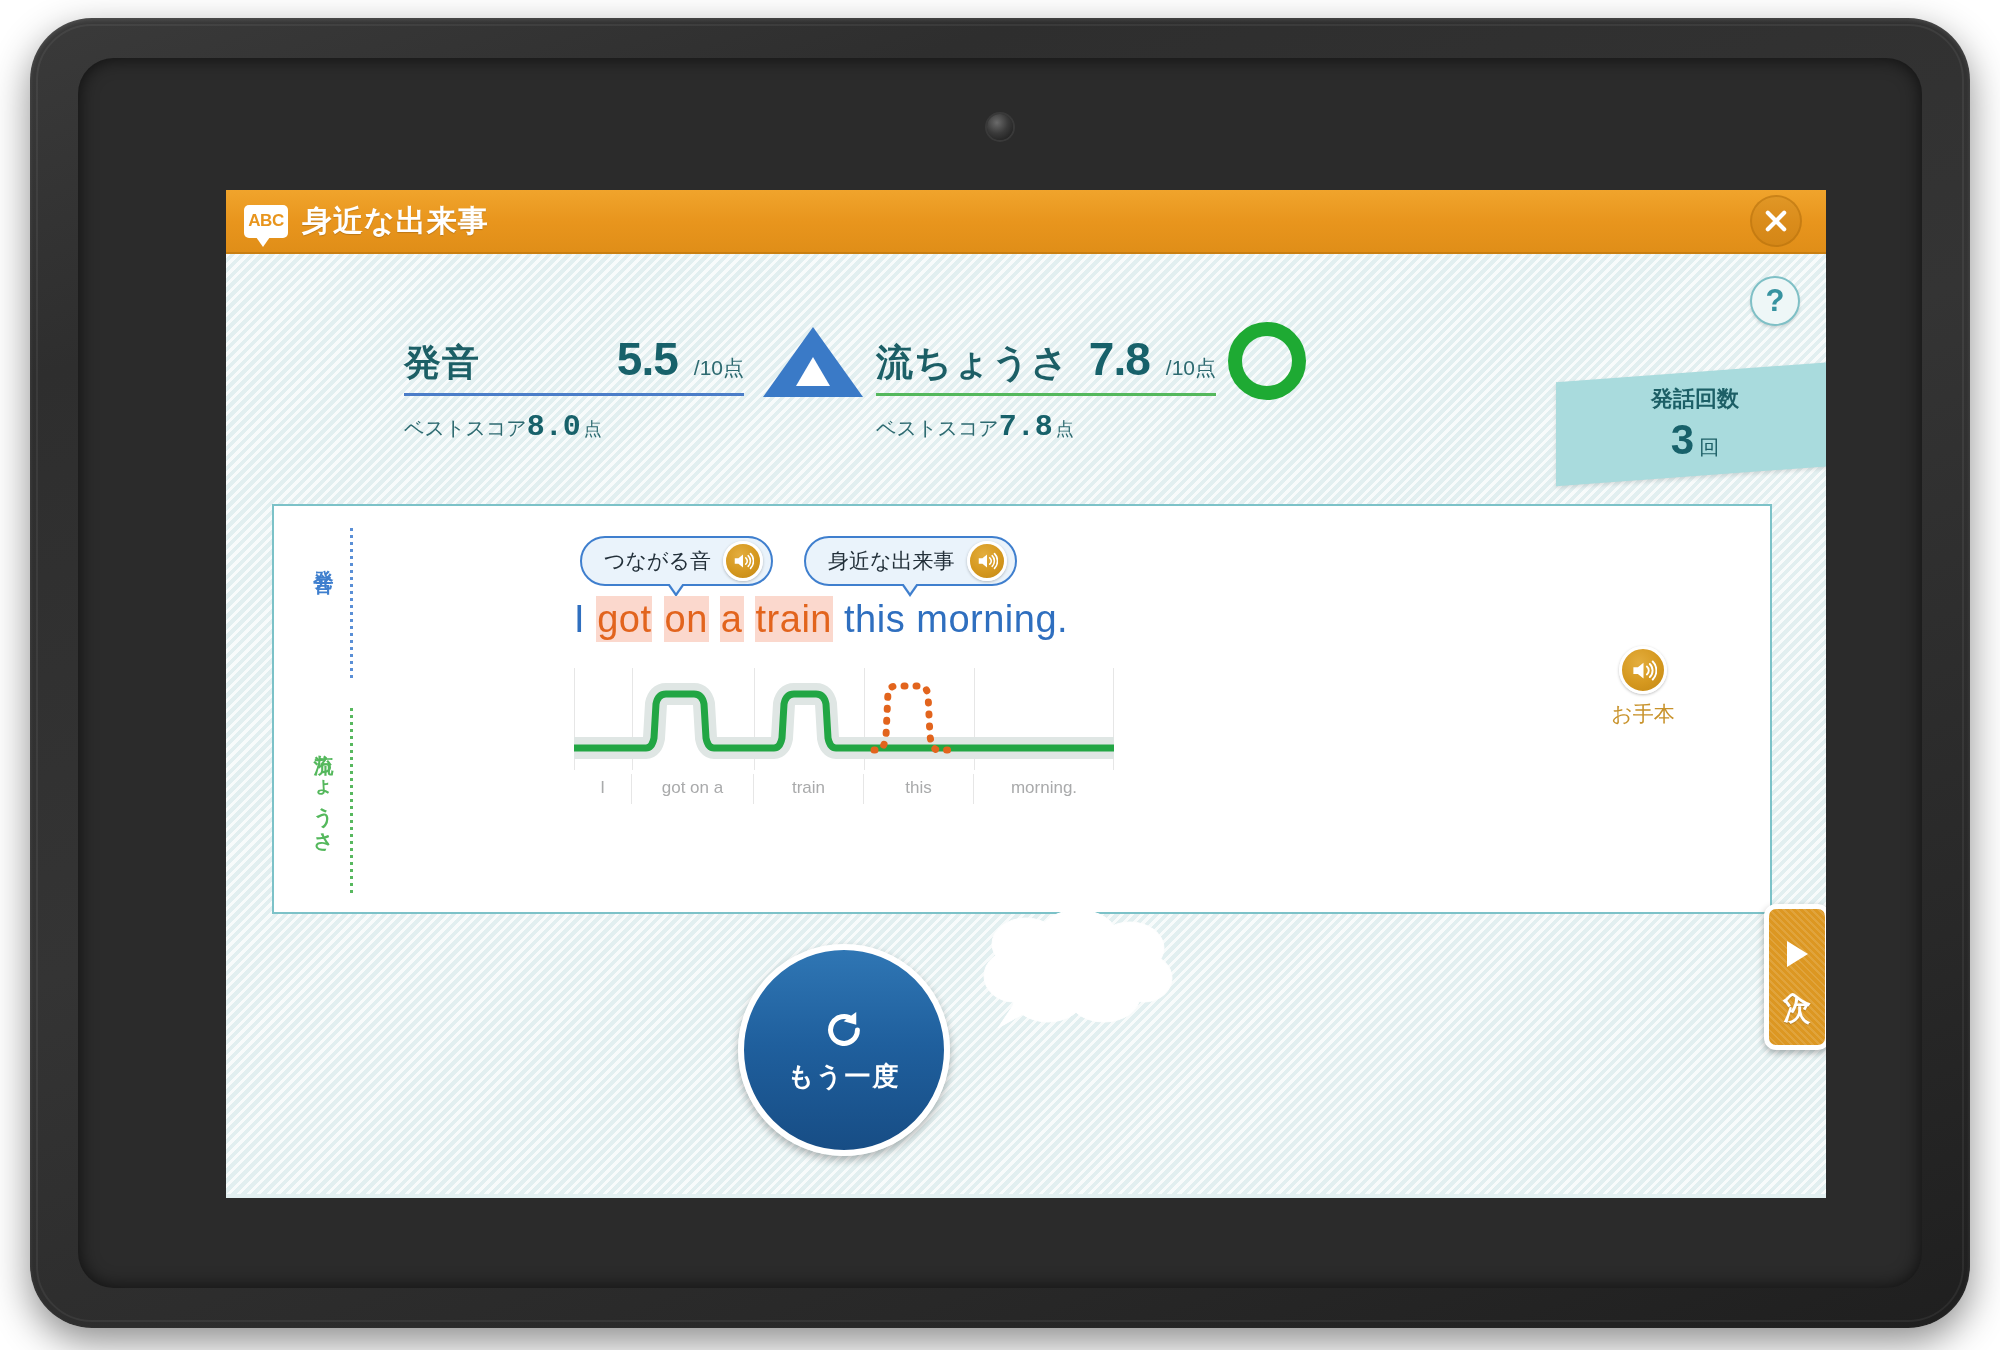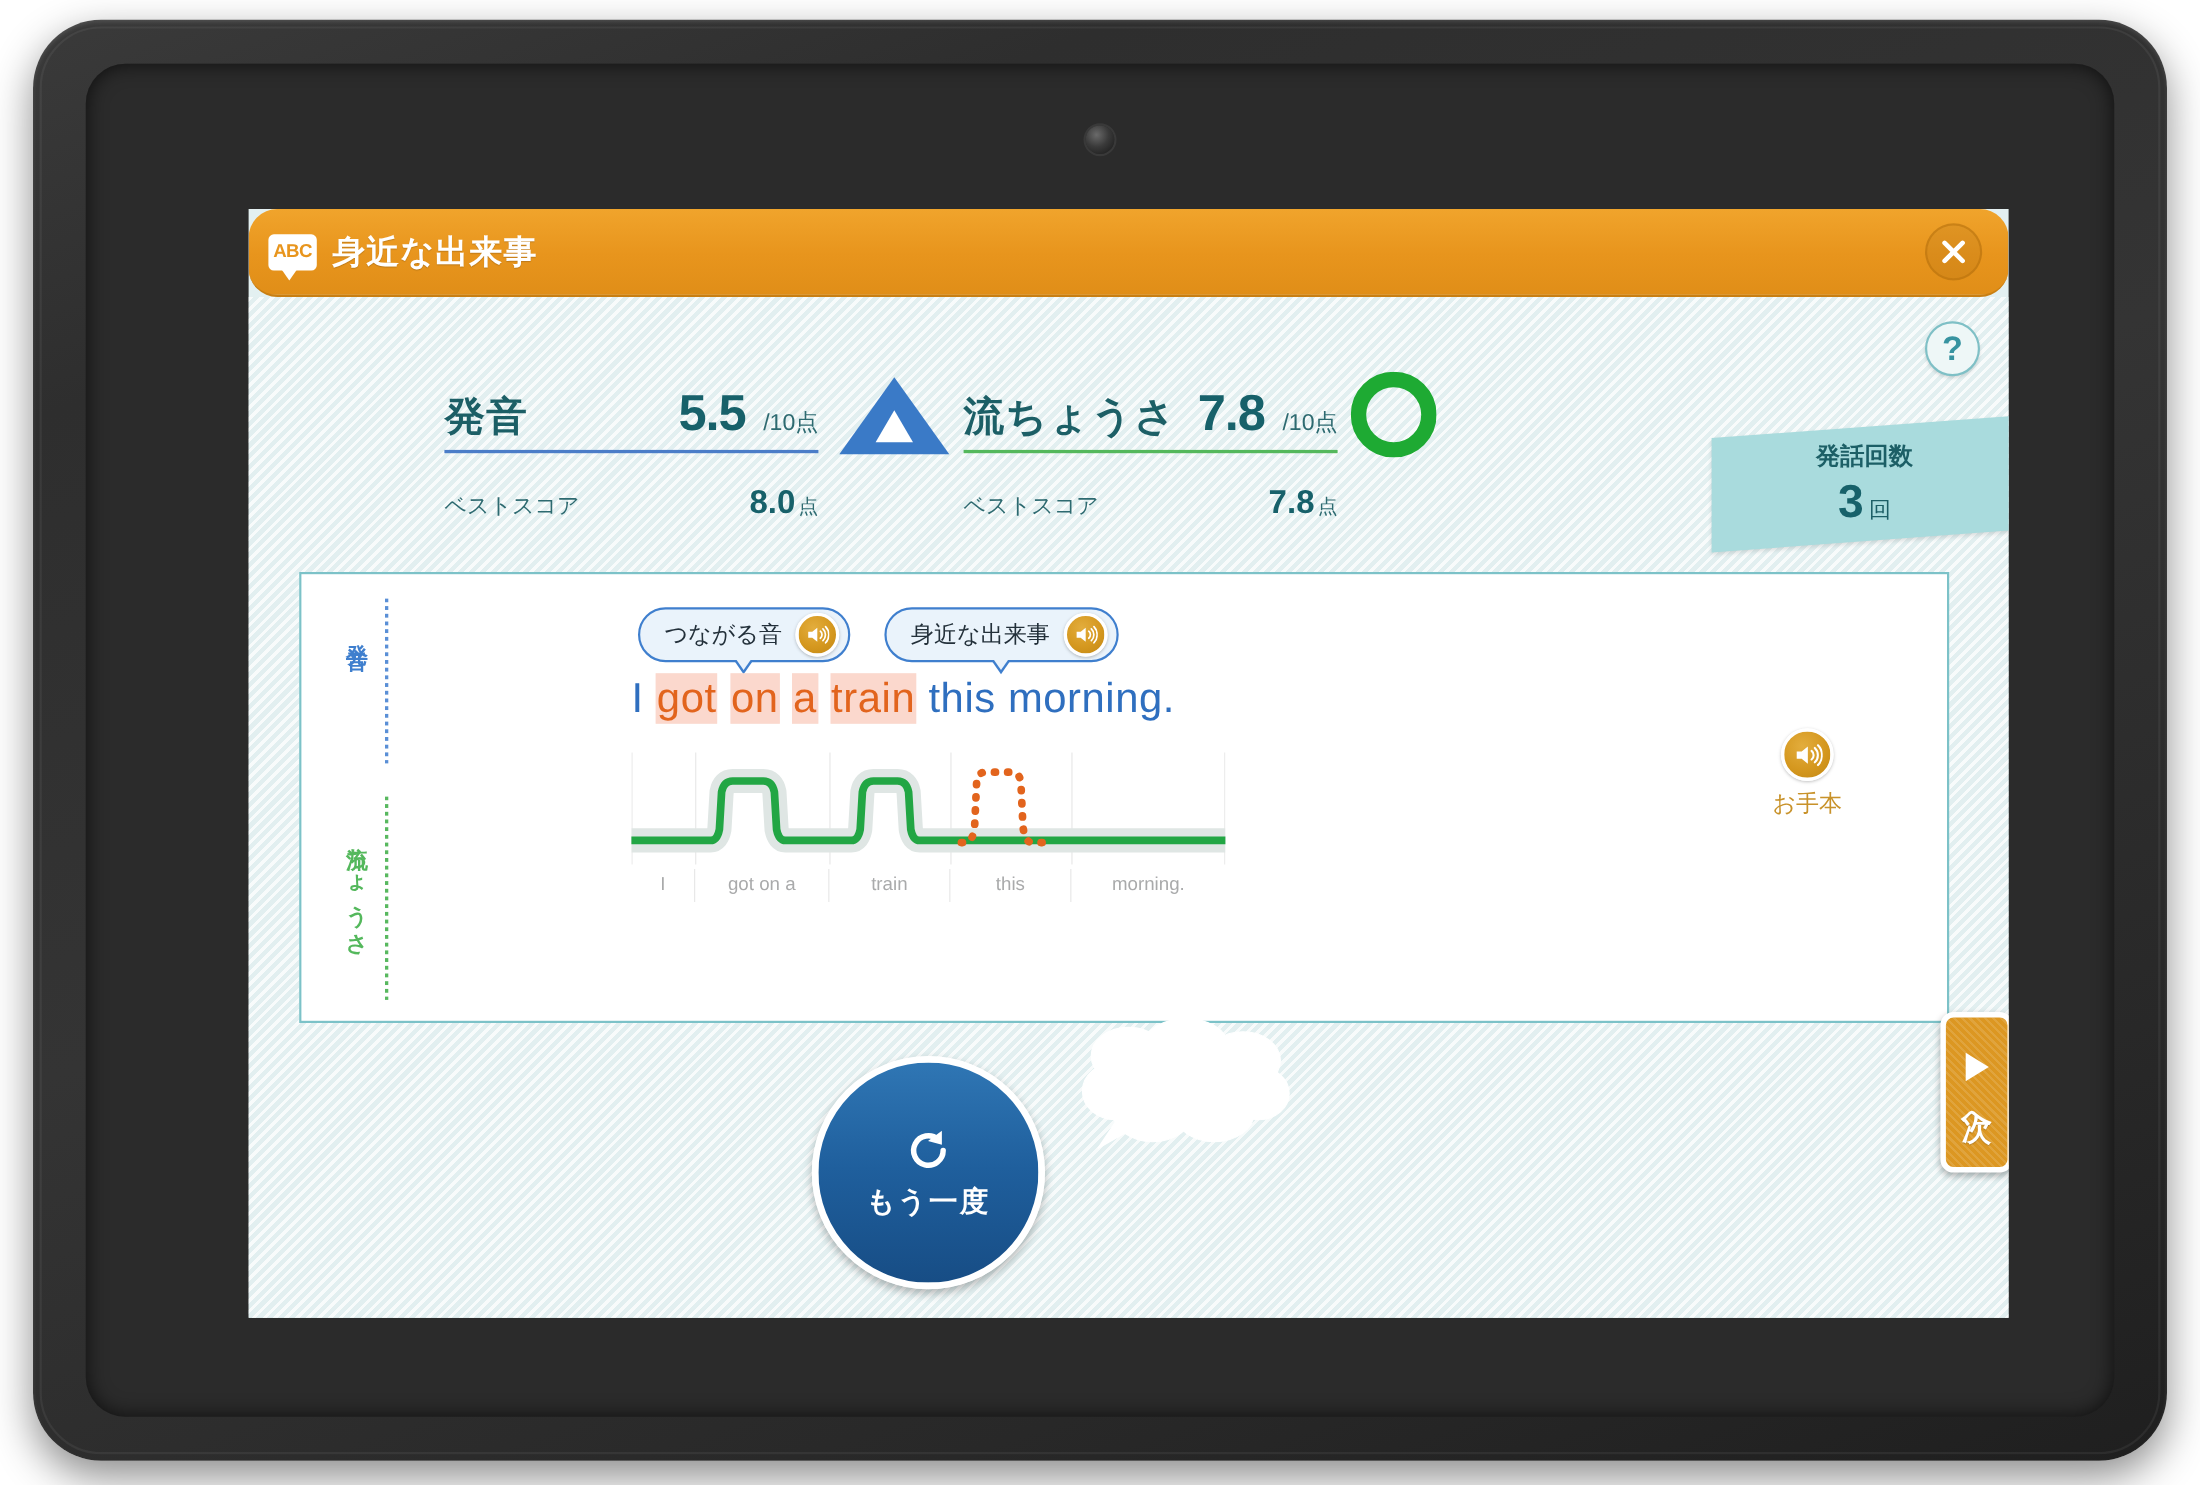--- a/index.html
+++ b/index.html
@@ -46,26 +46,25 @@
     position: absolute;
     left: 196px; top: 172px;
     width: 1600px; height: 1008px;
     overflow: hidden;
     background: #e3f0f1;
   }
 
   
   #title-bar {
     position: relative;
-    height: 80px;
+    height: 64px;
     background: linear-gradient(180deg, #f0a42c 0%, #e8951d 52%, #e08e18 100%);
     display: flex; align-items: center;
     padding-left: 18px;
     border-bottom: 2px solid #c97f12;
-    border-radius: 26px;
   }
   #abc-icon {
     position: relative;
     width: 44px; height: 33px;
     background: #fff; border-radius: 5px;
     display: flex; align-items: center; justify-content: center;
     color: #e8951d; font-weight: bold; font-size: 17px; letter-spacing: -.5px;
     margin-right: 14px;
   }
   #abc-icon::after {
@@ -124,22 +123,23 @@
   }
   .score-value {
     font-size: 46px; font-weight: bold; color: #17616a;
     letter-spacing: -1px;
   }
   .score-denom { font-size: 21px; color: #2d6a70; font-weight: normal; margin-left: 16px; }
   .score-rule { height: 3px; margin-top: 5px; }
   .rule-blue { background: #4b7dc8; }
   .rule-green { background: #54b85c; }
   .score-best {
-    display: flex; justify-content: space-between; align-items: baseline;
-    margin-top: 28px;
+    display: flex; justify-content: flex-start; align-items: baseline;
+    margin-top: 14px;
+    font-family: Liberation Mono, monospace;
   }
   .best-label { font-size: 20px; color: #2d6a70; }
   .best-val { font-size: 30px; font-weight: bold; color: #17616a; }
   .best-unit { font-size: 18px; color: #2d6a70; font-weight: normal; margin-left: 3px; }
 
   #block-pron { width: 340px; }
   #block-fluency { width: 340px; margin-left: 132px; }
 
   .grade-icon {
     position: absolute; top: -8px;

